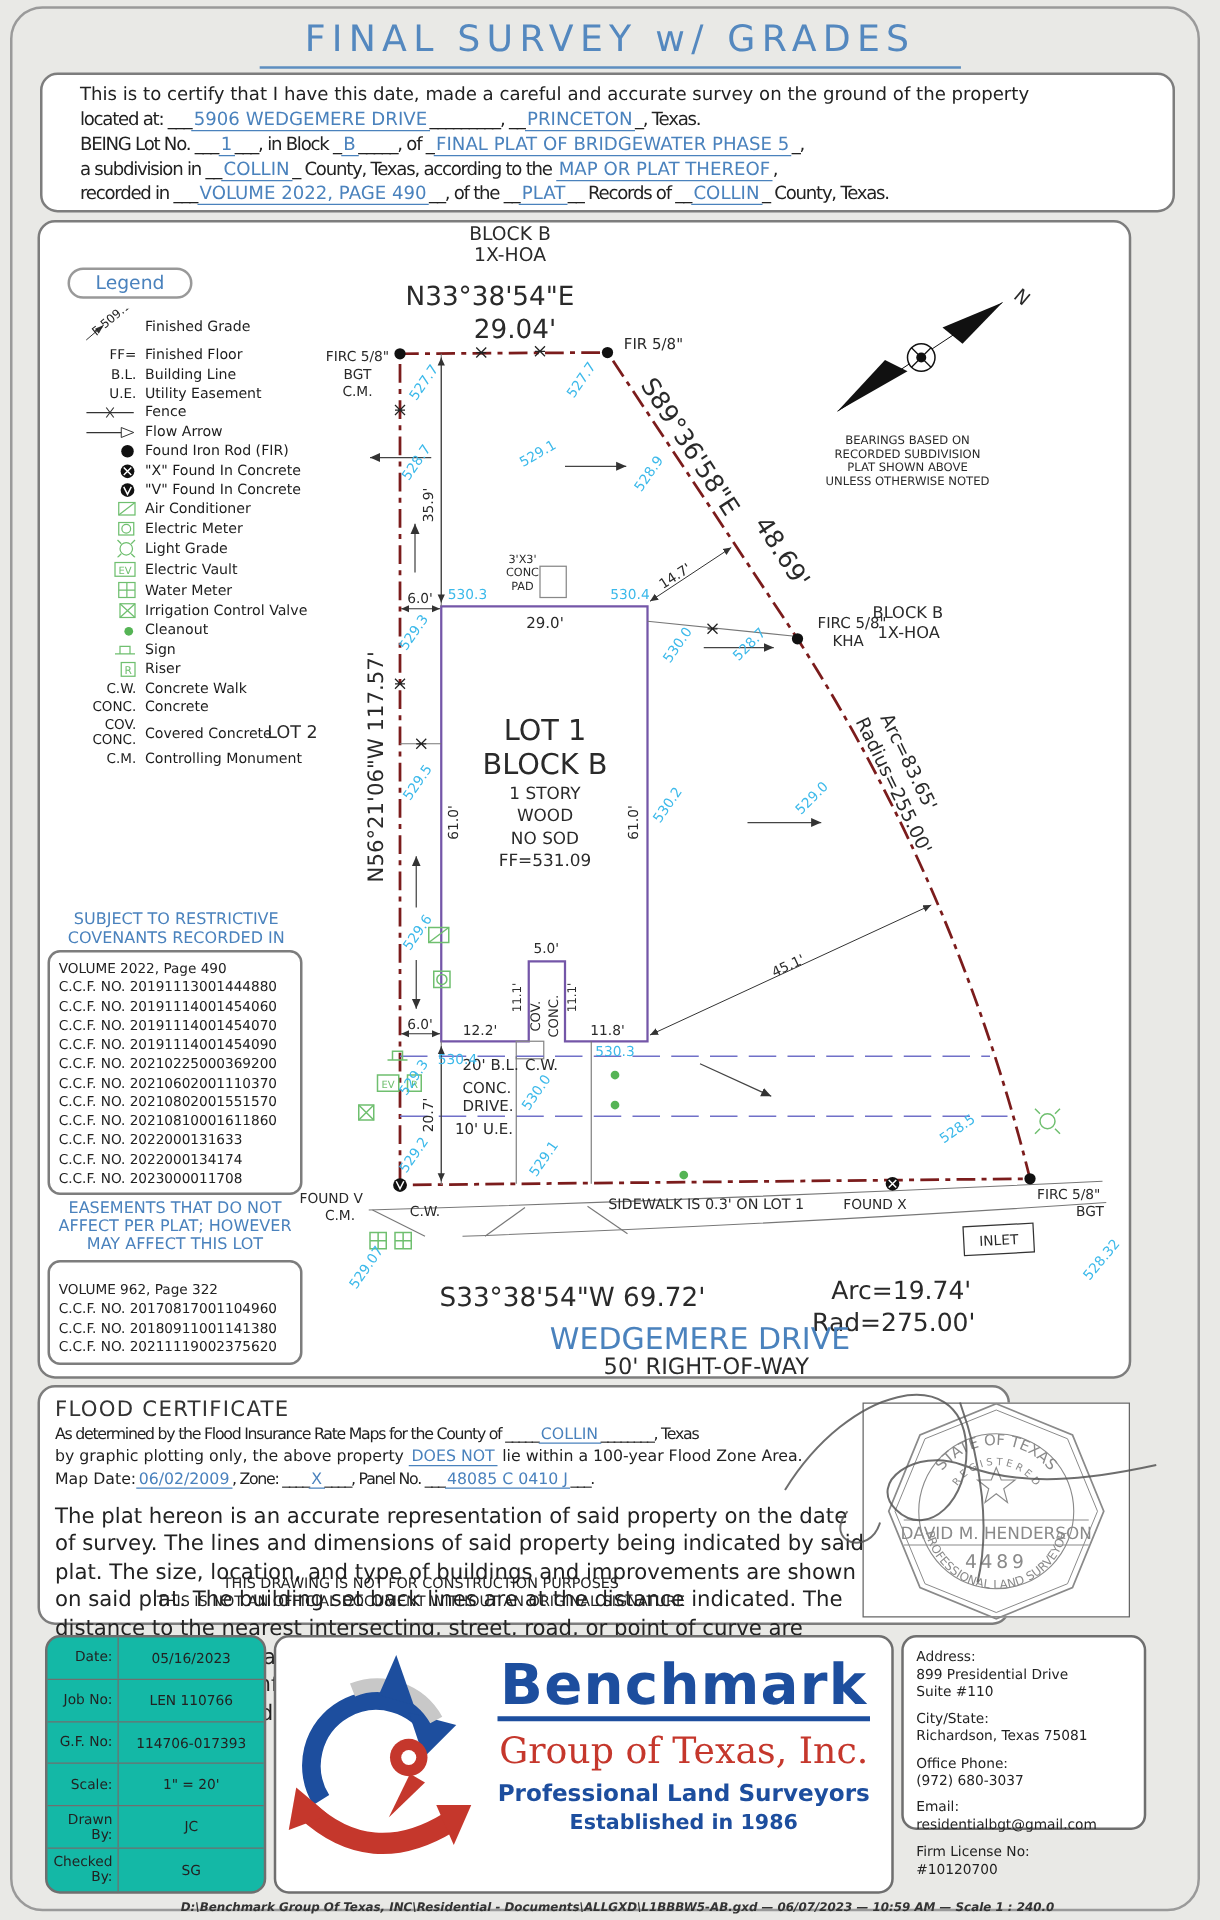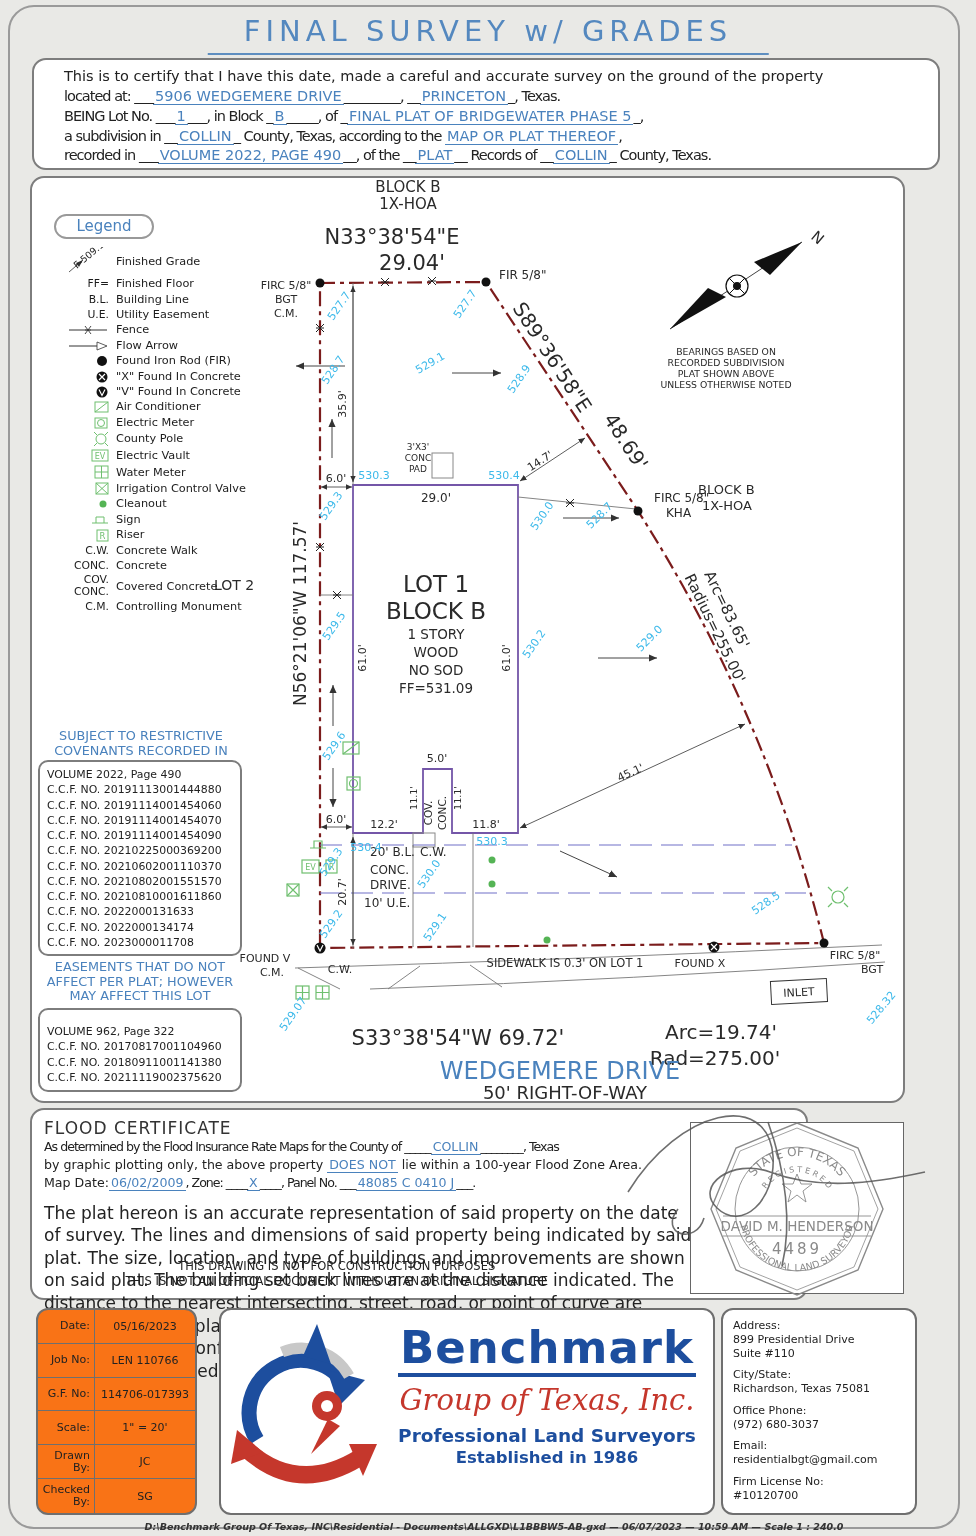--- a/index.html
+++ b/index.html
@@ -38,35 +38,35 @@
      background:#fff; padding:14px 7px; font-size:10.9px; line-height:1.4; white-space:nowrap; }
   
   #flood { left:30px; top:1108px; width:778px; height:192px; padding:8px 12px; }
   #flood h2 { font-size:17px; font-weight:normal; letter-spacing:1px; color:#333; }
   .fline { font-size:12.6px; line-height:1.42; }
   #fpara { width:650px; font-size:17px; line-height:1.33; margin-top:10px; }
   #fnotice { position:absolute; right:258px; bottom:8px; text-align:center; font-size:11.5px; line-height:1.35; }
   #sealbox { left:690px; top:1122px; width:214px; height:172px; border:1.5px solid #666; background:#fff; }
   #sealsvg { left:620px; top:1114px; width:310px; height:190px; overflow:visible; }
   
-  #infotable { left:36px; top:1308px; width:161px; height:207px; border:2px solid #6f6f6f; border-radius:12px;
-     background:#f97316; overflow:hidden; display:grid; grid-template-rows:repeat(6,1fr); font-size:11px; }
+  #infotable { left:36px; top:1308px; width:177px; height:207px; border:2px solid #6f6f6f; border-radius:12px;
+     background:#14b8a6; overflow:hidden; display:grid; grid-template-rows:repeat(6,1fr); font-size:11px; }
   .irow { display:grid; grid-template-columns:57px 1fr; border-bottom:1px solid #6f6f6f; }
   .irow:last-child { border-bottom:none; }
   .ilabel { border-right:1px solid #6f6f6f; display:flex; align-items:center; justify-content:flex-end;
      padding:2px 4px 2px 2px; text-align:right; line-height:1.1; }
   .ivalue { display:flex; align-items:center; justify-content:center; text-align:center; }
   #logobox { left:219px; top:1308px; width:496px; height:207px; border:2px solid #6f6f6f; border-radius:12px; background:#fff; }
   #logotext { position:absolute; left:165px; top:14px; width:322px; text-align:center; }
   #logoname { color:#1d4e9e; font-size:45px; font-weight:bold; display:inline-block;
      border-bottom:4px solid #1d4e9e; line-height:1.05; padding:0 2px 2px 2px; letter-spacing:1px; }
-  #logogroup { color:#c5372c; font-size:29px; font-style:italic; font-family:"DejaVu Serif", serif; margin-top:6px; }
+  #logogroup { color:#c5372c; font-size:29px; font-family:"DejaVu Serif", serif; margin-top:6px; }
   #logotag1 { color:#1d4e9e; font-size:18.5px; font-weight:bold; margin-top:8px; }
   #logotag2 { color:#1d4e9e; font-size:16.5px; font-weight:bold; margin-top:2px; }
-  #contact { left:721px; top:1308px; width:196px; height:207px; border:2px solid #6f6f6f; border-radius:12px;
+  #contact { left:721px; top:1308px; width:196px; height:156px; border:2px solid #6f6f6f; border-radius:12px;
      background:#fff; padding:9px 10px; font-size:11px; line-height:1.25; }
   .cgap { height:8px; }
   #footer { left:0; top:1521px; width:976px; text-align:center; font-size:9.5px; font-style:italic;
      color:#333; font-weight:bold; white-space:nowrap;padding-left:12px; }
 </style>
 </head>
 <body>
 
 <div id="stage">
   <div id="frame" class="abs"></div>
@@ -382,21 +382,21 @@
             <rect x="1" y="1" width="12" height="10" fill="none" stroke="#6fbf6f"></rect>
             <circle cx="7" cy="6" r="3.5" fill="none" stroke="#6fbf6f"></circle>
           </svg></span>
         <span>Electric Meter</span>
       </div>
     <div class="lrow" style="min-height:17px">
         <span class="lkey"><svg width="16" height="15">
             <circle cx="8" cy="8" r="5" fill="none" stroke="#6fbf6f"></circle>
             <path d="M4,4 l-3,-3 M12,4 l3,-3 M4,12 l-3,3 M12,12 l3,3" stroke="#6fbf6f"></path>
           </svg></span>
-        <span>County Pole</span>
+        <span>Light Grade</span>
       </div>
     <div class="lrow" style="min-height:17px">
         <span class="lkey"><svg width="18" height="13">
             <rect x="1" y="1" width="16" height="11" fill="none" stroke="#6fbf6f"></rect>
             <text x="9" y="10" text-anchor="middle" font-size="8" fill="#6fbf6f">EV</text>
           </svg></span>
         <span>Electric Vault</span>
       </div>
     <div class="lrow" style="min-height:17px">
         <span class="lkey"><svg width="15" height="14">

